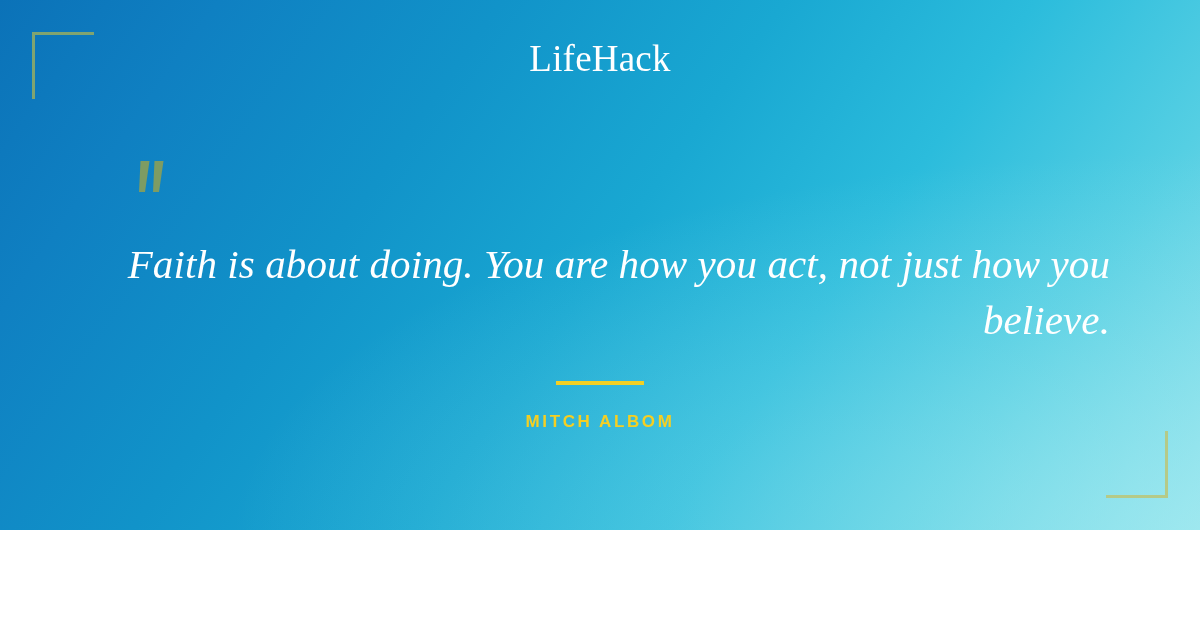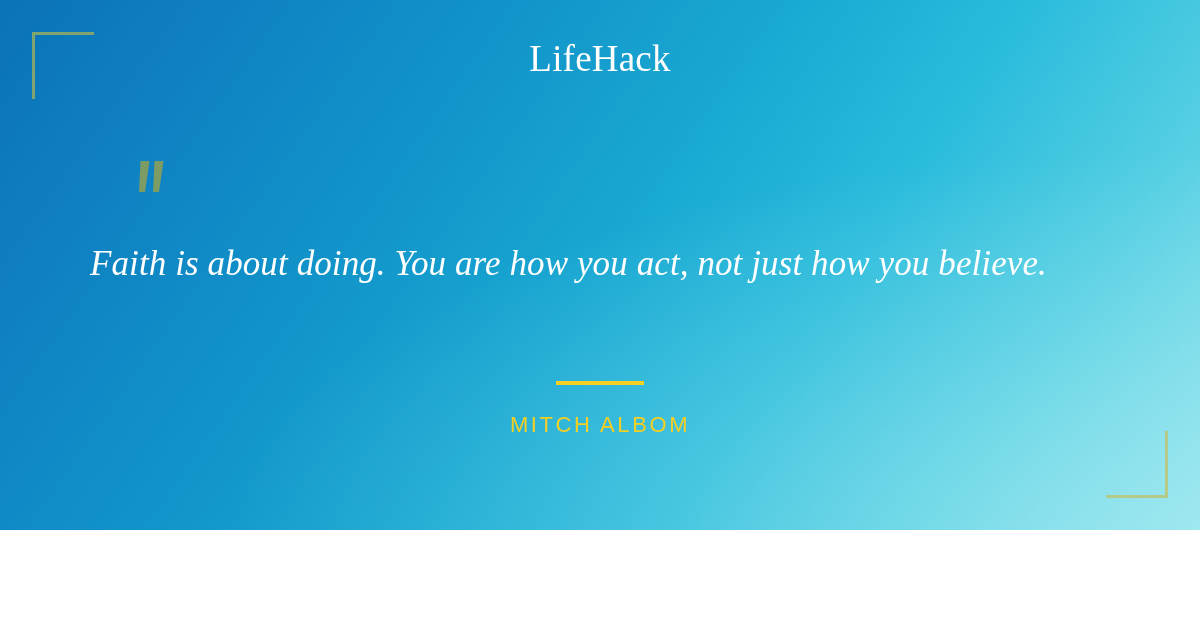--- a/index.html
+++ b/index.html
@@ -89,25 +89,25 @@
   
   #quote-block {
     position: absolute;
     left: 90px;
     right: 90px;
     top: 236px;
   }
 
   #quote-text {
     margin: 0;
-    text-align: left;
+    text-align: right;
     font-family: "Liberation Serif", serif;
     font-style: italic;
     font-weight: 400;
-    font-size: 35px;
+    font-size: 41px;
     line-height: 56px;
     color: #ffffff;
     letter-spacing: 0.1px;
   }
 
   
   #attribution {
     position: absolute;
     left: 0;
     right: 0;
@@ -121,22 +121,22 @@
     height: 4px;
     margin: 0 auto 0;
     background: #f2d024;
     border: 0;
   }
 
   #attribution-name {
     display: block;
     margin-top: 27px;
     font-family: "Liberation Sans", sans-serif;
-    font-size: 22px;
-    font-weight: 400;
+    font-size: 17px;
+    font-weight: 700;
     letter-spacing: 2.6px;
     color: #f5cf22;
     text-transform: uppercase;
   }
 </style>
 </head>
 <body>
 
 <div id="quote-card">
 

